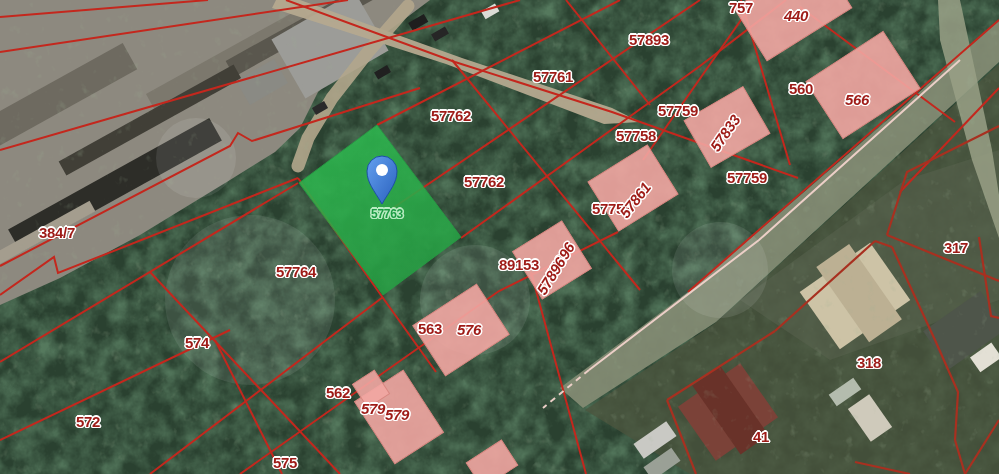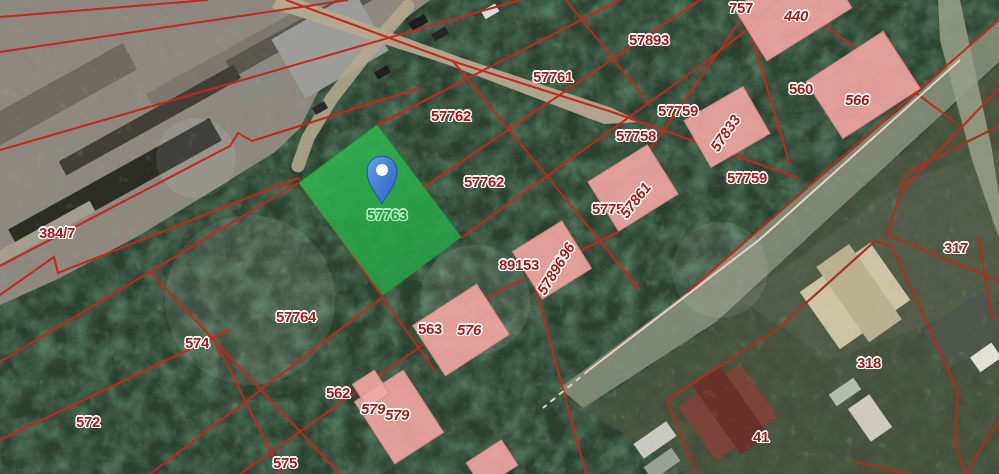--- a/index.html
+++ b/index.html
@@ -5,21 +5,21 @@
   html,body{margin:0;padding:0;background:#222;}
   #stage{position:relative;width:999px;height:474px;overflow:hidden;
          font-family:"Liberation Sans",sans-serif;}
   #stage svg{position:absolute;left:0;top:0;}
   #labels-layer{position:absolute;left:0;top:0;width:100%;height:100%;pointer-events:none;}
   .lbl{position:absolute;font-weight:bold;font-size:15px;line-height:15px;white-space:nowrap;
        color:#9e1b17;letter-spacing:-0.3px;
        text-shadow:-1.5px 0 #fff,1.5px 0 #fff,0 -1.5px #fff,0 1.5px #fff,
                    -1px -1px #fff,1px -1px #fff,-1px 1px #fff,1px 1px #fff;}
   .lbl.bldg{font-style:italic;font-size:15px;}
-  .lbl.selected{color:#1d9b44;font-size:15px;
+  .lbl.selected{color:#1d9b44;font-size:12px;
        text-shadow:-1.5px 0 #b9ecc2,1.5px 0 #b9ecc2,0 -1.5px #b9ecc2,0 1.5px #b9ecc2,
                    -1px -1px #b9ecc2,1px -1px #b9ecc2,-1px 1px #b9ecc2,1px 1px #b9ecc2;}
 </style>
 </head>
 <body>
 
 <div id="stage">
   <svg id="map-svg" width="999" height="474" viewBox="0 0 999 474">
     <defs>
       <filter id="canopy" x="0" y="0" width="100%" height="100%">
@@ -212,21 +212,21 @@
       <div class="lbl bldg" style="left: 857px; top: 99px; transform: translate(-50%, -50%) rotate(0deg);">566</div>
       <div class="lbl" style="left: 451px; top: 115px; transform: translate(-50%, -50%) rotate(0deg);">57762</div>
       <div class="lbl" style="left: 678px; top: 110px; transform: translate(-50%, -50%) rotate(0deg);">57759</div>
       <div class="lbl" style="left: 636px; top: 135px; transform: translate(-50%, -50%) rotate(0deg);">57758</div>
       <div class="lbl bldg" style="left: 725px; top: 133px; transform: translate(-50%, -50%) rotate(-55deg);">57833</div>
       <div class="lbl" style="left: 57px; top: 232px; transform: translate(-50%, -50%) rotate(0deg);">384/7</div>
       <div class="lbl" style="left: 484px; top: 181px; transform: translate(-50%, -50%) rotate(0deg);">57762</div>
       <div class="lbl" style="left: 747px; top: 177px; transform: translate(-50%, -50%) rotate(0deg);">57759</div>
       <div class="lbl" style="left: 612px; top: 208px; transform: translate(-50%, -50%) rotate(0deg);">57758</div>
       <div class="lbl bldg" style="left: 635px; top: 200px; transform: translate(-50%, -50%) rotate(-52deg);">57861</div>
-      <div class="lbl" style="left: 296px; top: 271px; transform: translate(-50%, -50%) rotate(0deg); margin-top: 45px;">57764</div>
+      <div class="lbl" style="left: 296px; top: 271px; transform: translate(-50%, -50%) rotate(0deg);">57764</div>
       <div class="lbl" style="left: 519px; top: 264px; transform: translate(-50%, -50%) rotate(0deg);">89153</div>
       <div class="lbl bldg" style="left: 560px; top: 261px; transform: translate(-50%, -50%) rotate(-58deg);">57896</div>
       <div class="lbl bldg" style="left: 551px; top: 276px; transform: translate(-50%, -50%) rotate(-58deg);">57896</div>
       <div class="lbl" style="left: 956px; top: 247px; transform: translate(-50%, -50%) rotate(0deg); text-align: right;">317</div>
       <div class="lbl" style="left: 197px; top: 342px; transform: translate(-50%, -50%) rotate(0deg);">574</div>
       <div class="lbl" style="left: 430px; top: 328px; transform: translate(-50%, -50%) rotate(0deg);">563</div>
       <div class="lbl bldg" style="left: 469px; top: 329px; transform: translate(-50%, -50%) rotate(0deg);">576</div>
       <div class="lbl" style="left: 338px; top: 392px; transform: translate(-50%, -50%) rotate(0deg);">562</div>
       <div class="lbl bldg" style="left: 373px; top: 408px; transform: translate(-50%, -50%) rotate(0deg);">579</div>
       <div class="lbl bldg" style="left: 397px; top: 414px; transform: translate(-50%, -50%) rotate(0deg);">579</div>

